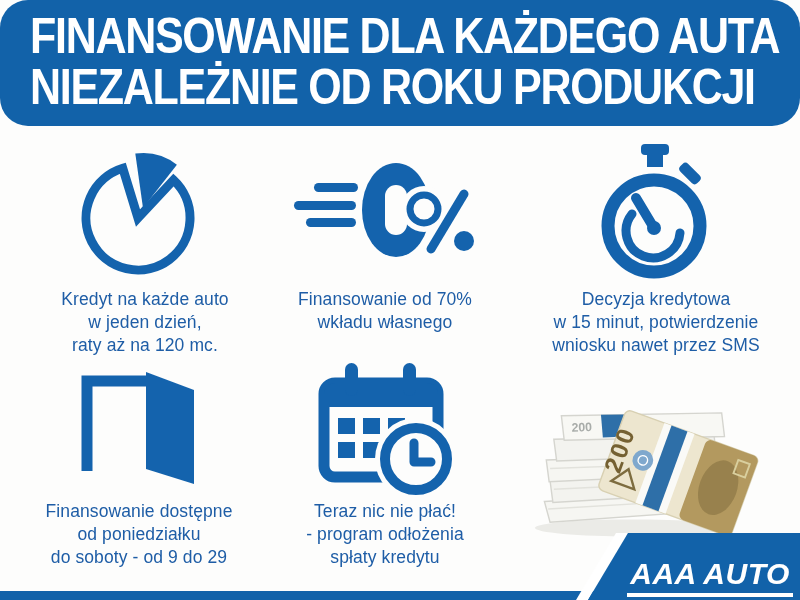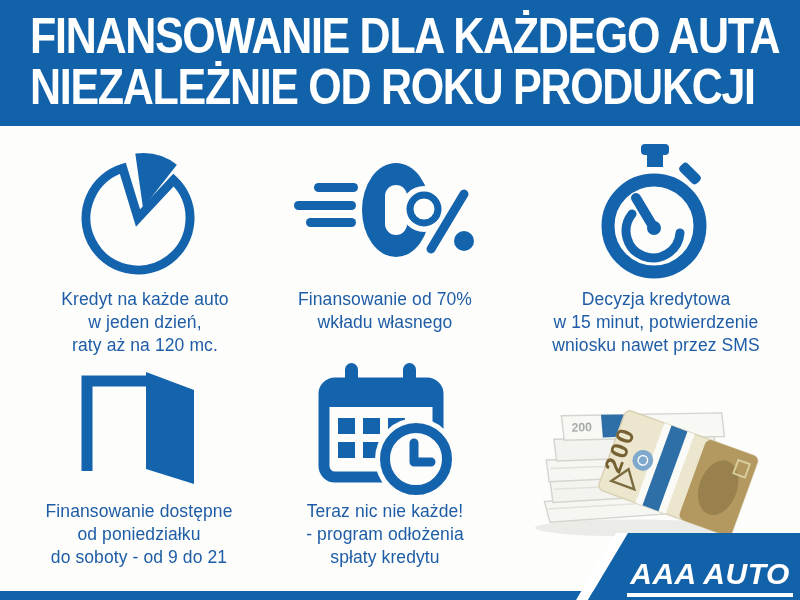--- a/index.html
+++ b/index.html
@@ -3,21 +3,21 @@
 <meta charset="utf-8">
 <style>
   html,body{margin:0;padding:0;background:#ffffff;}
   #stage{
     position:relative;width:800px;height:600px;overflow:hidden;
     background:#fdfdfc;font-family:"Liberation Sans","DejaVu Sans",sans-serif;
   }
   
   .header{
     position:absolute;left:0;top:0;width:800px;height:126px;
-    background:#1262a9;color:#ffffff;
+    background:#1262a9;color:#ffffff;border-radius:28px;
   }
   .header-inner{
     position:absolute;left:30px;top:11px;
     transform:scaleX(.86);transform-origin:left top;white-space:nowrap;
   }
   .header-line{
     font-size:50px;font-weight:bold;letter-spacing:-1.5px;line-height:51px;
   }
   
   .cell{position:absolute;display:flex;flex-direction:column;align-items:center;}
@@ -110,42 +110,42 @@
 
   <div class="cell" id="cell-4">
     <div class="icon-wrap">
       <svg width="150" height="130" viewBox="0 0 150 130">
         <path class="bluestroke" stroke-width="11" d="M90 15 H23 V105"></path>
         <polygon class="blue" points="82,6 130,24 130,118 82,103"></polygon>
       </svg>
     </div>
     <div class="cap">Finansowanie dostępne
 od poniedziałku
-do soboty - od 9 do 21</div>
+do soboty - od 9 do 29</div>
   </div>
 
   <div class="cell" id="cell-5">
     <div class="icon-wrap">
       <svg width="155" height="140" viewBox="0 0 155 140">
         <rect class="bluestroke" stroke-width="11" x="16" y="22" width="114" height="94" rx="11"></rect>
         <path class="blue" d="M16 33 a11 11 0 0 1 11 -11 h92 a11 11 0 0 1 11 11 v13 H16 Z"></path>
         <rect class="blue" x="37" y="2" width="13" height="33" rx="6.5"></rect>
         <rect class="blue" x="95" y="2" width="13" height="33" rx="6.5"></rect>
         <rect class="blue" x="30" y="57" width="17" height="16"></rect>
         <rect class="blue" x="55" y="57" width="17" height="16"></rect>
         <rect class="blue" x="80" y="57" width="17" height="16"></rect>
         <rect class="blue" x="30" y="81" width="17" height="16"></rect>
         <rect class="blue" x="55" y="81" width="17" height="16"></rect>
         <rect class="blue" x="80" y="81" width="17" height="16"></rect>
         <circle cx="108" cy="98" r="41" fill="#fdfdfc"></circle>
         <circle class="bluestroke" stroke-width="10" cx="108" cy="98" r="31"></circle>
         <path class="bluestroke" stroke-width="9" stroke-linecap="round" stroke-linejoin="round" d="M106 82 V101 H123"></path>
       </svg>
     </div>
-    <div class="cap">Teraz nic nie każde!
+    <div class="cap">Teraz nic nie płać!
 - program odłożenia
 spłaty kredytu</div>
   </div>
 
   <svg id="money" width="264" height="184" viewBox="0 0 280 195">
     <ellipse cx="120" cy="178" rx="102" ry="9" fill="#ebebe7"></ellipse>
 
     <polygon points="28,150 198,140 202,160 34,172" fill="#f6f6f2" stroke="#d5d5cf" stroke-width="1.5"></polygon>
     <line x1="32" y1="158" x2="199" y2="148" stroke="#e2e2dc" stroke-width="1.5"></line>
     <polygon points="34,128 204,120 206,141 37,151" fill="#f3f3ef" stroke="#d5d5cf" stroke-width="1.5"></polygon>

